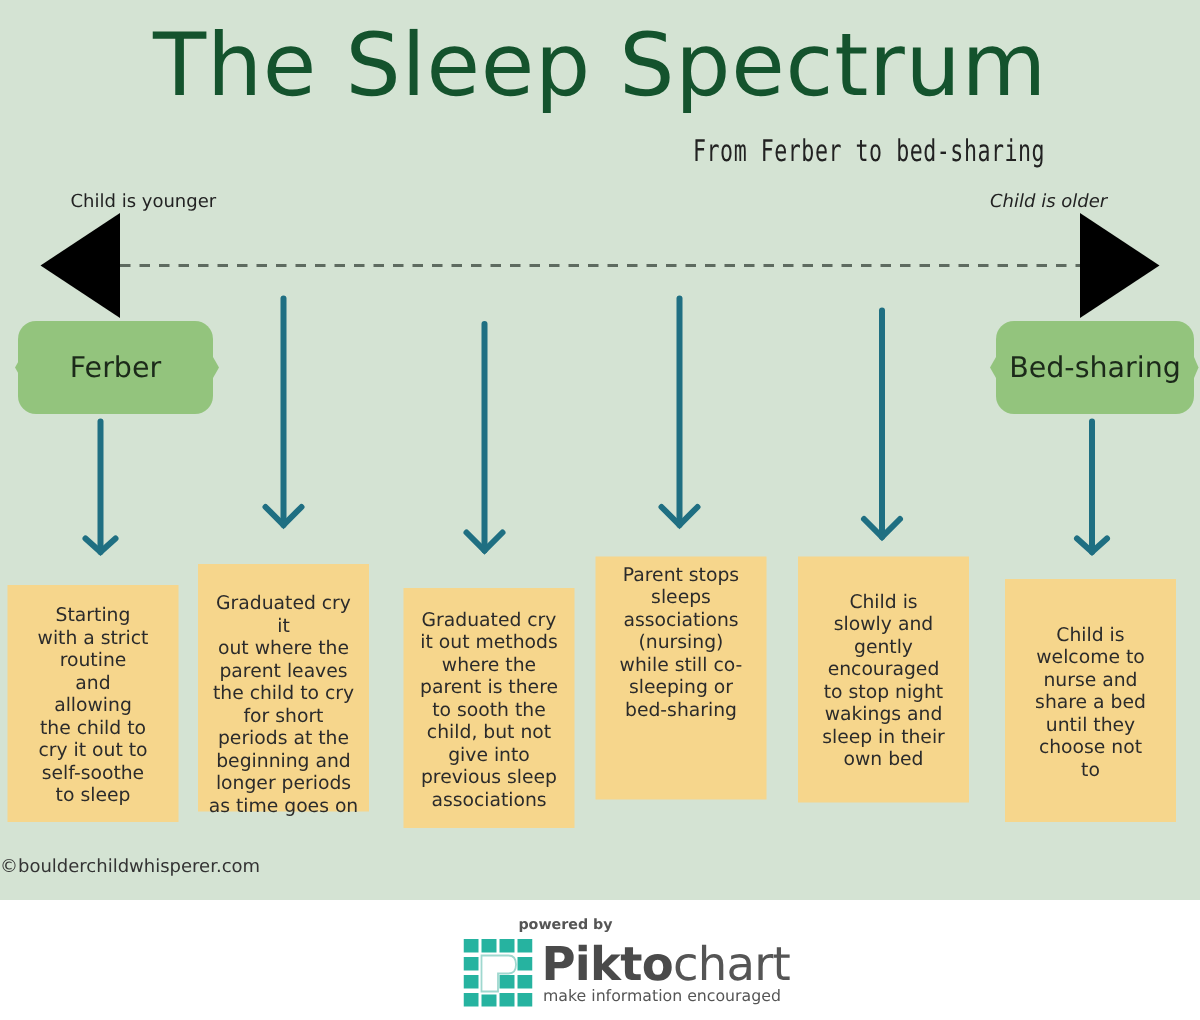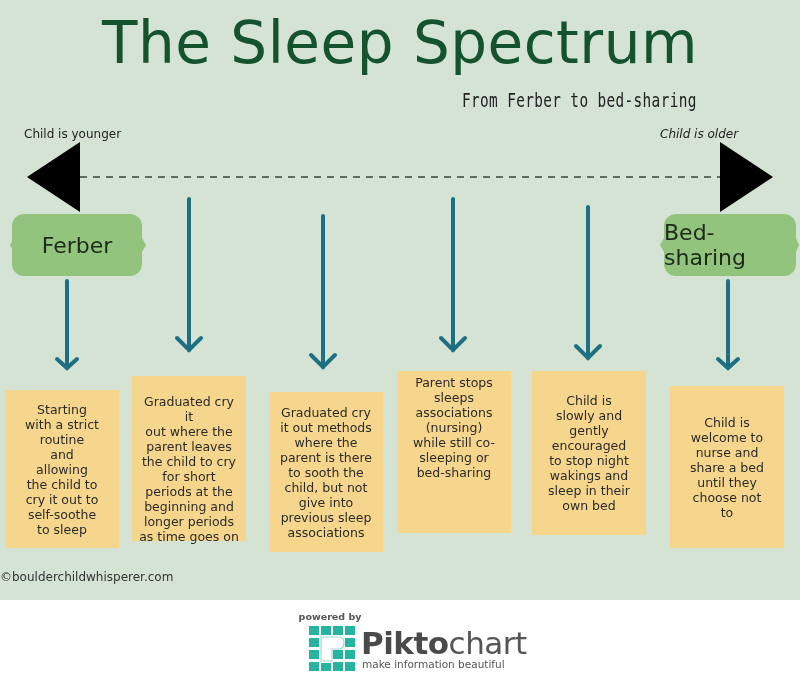--- a/index.html
+++ b/index.html
@@ -1,29 +1,29 @@
 <!DOCTYPE html>
 <html><head>
 <meta charset="utf-8">
 <style>
   html, body { margin: 0; padding: 0; }
   body { width: 800px; height: 680px; position: relative; overflow: hidden; background: #ffffff; font-family: "DejaVu Sans", sans-serif; }
   .canvas { position: absolute; left: 0; top: 0; width: 800px; height: 600px; background: #d4e3d3; overflow: hidden; }
   .title { position: absolute; left: 0; top: 10px; width: 800px; text-align: center; font-family: "DejaVu Sans", sans-serif; font-size: 58px; color: #14532d; letter-spacing: 0.5px; font-weight: normal; line-height: 66px; }
   .subtitle { position: absolute; left: 462px; top: 88px; font-family: "DejaVu Sans Mono", monospace; font-size: 20px; color: #222; transform: scaleX(0.72); transform-origin: left top; letter-spacing: 0.5px; }
   .end-label { position: absolute; top: 127px; font-size: 12px; color: #222; }
-  .end-label.left { left: 24px; }
+  .end-label.left { left: 47px; }
   .end-label.right { left: 660px; font-style: italic; }
-  .pill { position: absolute; top: 214px; height: 62px; background: #93c47d; border-radius: 12px; display: flex; align-items: center; justify-content: center; font-size: 22px; color: #1c2a1a; }
+  .pill { position: absolute; top: 214px; height: 62px; background: #93c47d; border-radius: 12px; display: flex; align-items: center; justify-content: center; font-size: 19px; color: #1c2a1a; }
   .pill.left { left: 12px; width: 130px; }
   .pill.right { left: 664px; width: 132px; }
   .note { position: absolute; width: 114px; background: #f6d68c; font-family: "DejaVu Sans", sans-serif; font-size: 12.5px; line-height: 15px; color: #2b2b2b; text-align: center; display: flex; align-items: center; justify-content: center; box-sizing: border-box; padding: 4px 6px; }
   .note span { display: block; }
   .credit { position: absolute; left: 0; top: 570px; width: 667px; font-size: 12px; color: #333; }
-  .powered { position: absolute; left: 0; top: 611px; width: 660px; text-align: center; font-size: 9.5px; color: #555; font-weight: bold; }
+  .powered { position: absolute; left: 0; top: 611px; width: 660px; text-align: center; font-size: 9.5px; color: #555; font-weight: bold; padding-left: 47px; }
   .brand { position: absolute; left: 309px; top: 625px; height: 45px; width: 190px; }
   .brand-name { position: absolute; left: 52px; top: 0px; font-size: 31px; color: #4a4a4a; letter-spacing: -0.5px; line-height: 36px; }
   .brand-name b { font-weight: bold; }
   .brand-name .light { font-weight: normal; color: #555; }
   .brand-tag { position: absolute; left: 53px; top: 33px; font-size: 10.5px; color: #555; white-space: nowrap; }
   svg.overlay { position: absolute; left: 0; top: 0; }
 </style>
 </head>
 <body>
 
@@ -175,14 +175,14 @@
         <rect x="24" y="24" width="10" height="9"></rect>
         <rect x="36" y="24" width="10" height="9"></rect>
       <rect x="0" y="36" width="10" height="9"></rect>
         <rect x="12" y="37" width="10" height="8"></rect>
         <rect x="24" y="36" width="10" height="9"></rect>
         <rect x="36" y="36" width="10" height="9"></rect>
     </g>
     <path d="M12 11 H30 Q35 11 35 17 Q35 23 30 23 H23 V35 H12 Z" fill="none" stroke="#9fd8cf" stroke-width="1.2"></path>
   </svg>
   <div class="brand-name"><b>Pikto</b><span class="light">chart</span></div>
-  <div class="brand-tag">make information beautiful</div>
+  <div class="brand-tag">make information encouraged</div>
 </div>
 
 </body></html>

